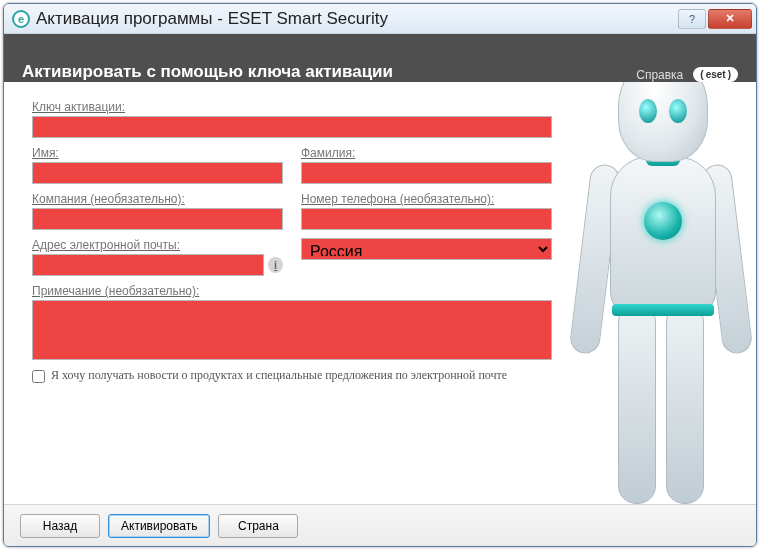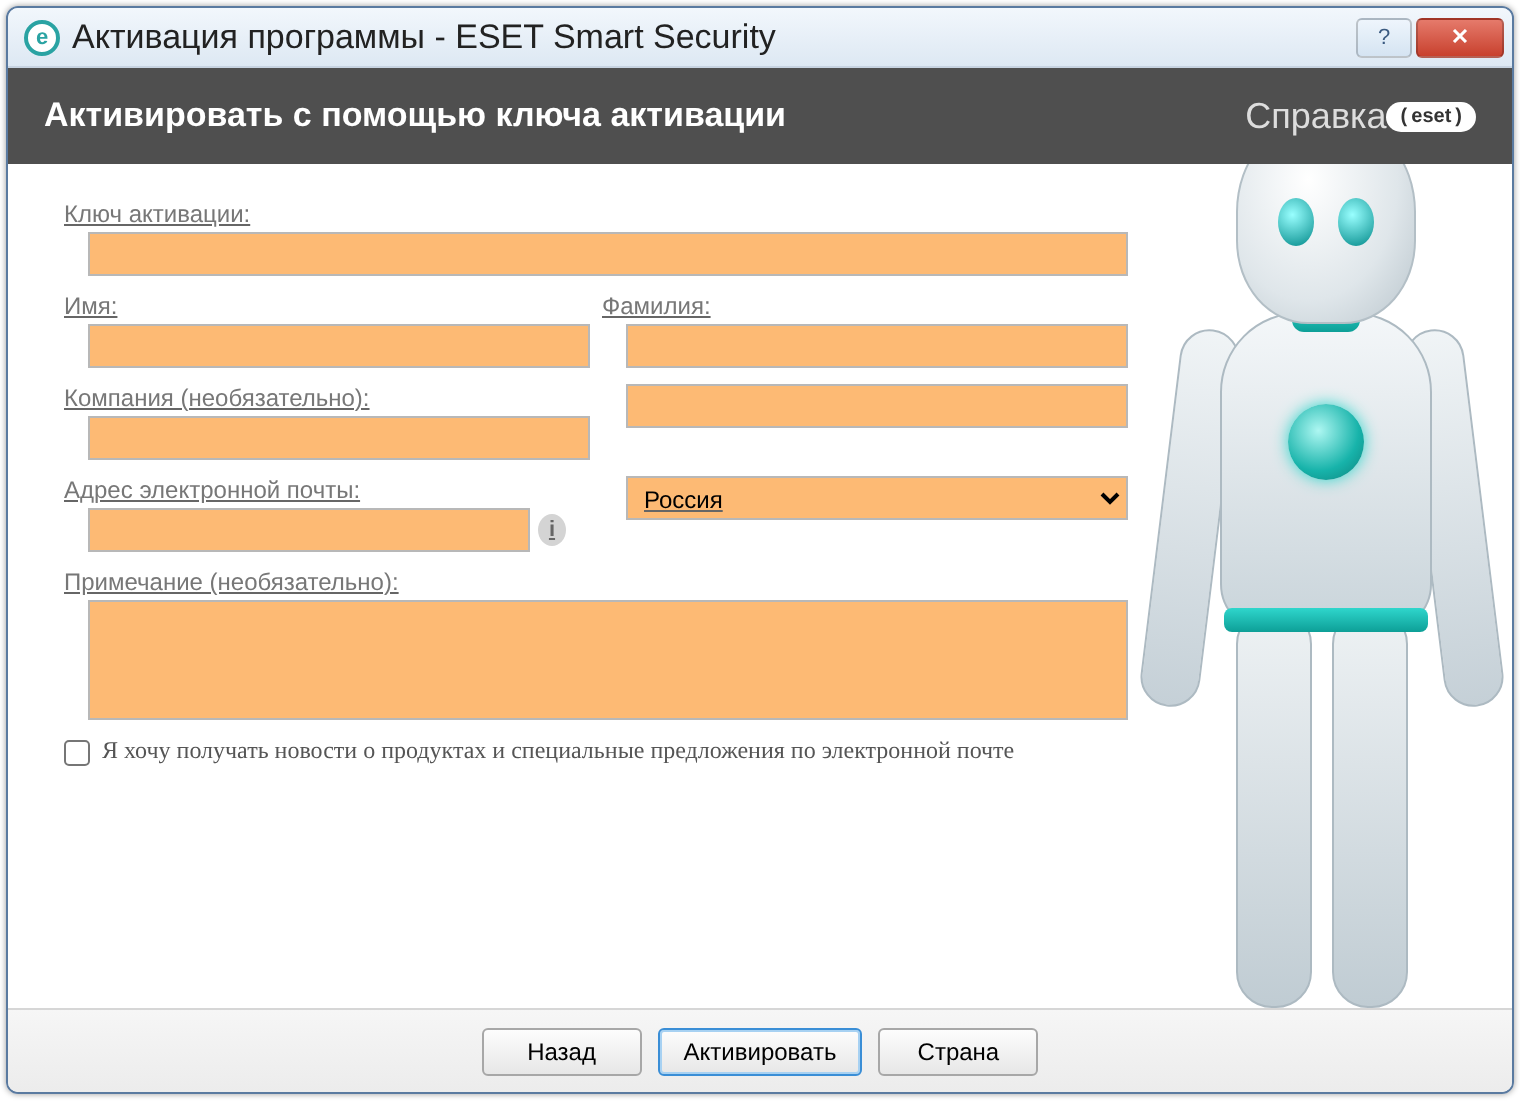--- a/index.html
+++ b/index.html
@@ -52,25 +52,25 @@
     border: 1px solid rgba(0,0,0,.2);
   }
   .winbtn.help { background: linear-gradient(#eef5fc,#d5e4f2); color:#3a5a80; }
   .winbtn.close { background: linear-gradient(#e57a6b,#c8412e); color:#fff; width:44px; font-weight:bold; }
 
   .header-bar {
     background: #4f4f4f;
     color: #fff;
     height: 48px;
     display:flex;
-    align-items:center;
+    align-items:flex-end;
     padding: 0 18px;
   }
   .header-bar h1 { font-size: 17px; font-weight: bold; flex:1; }
-  .header-bar .help-link { font-size: 18px; color:#ddd; cursor:pointer; }
+  .header-bar .help-link { font-size: 12px; color:#ddd; margin-right:10px; cursor:pointer; }
   .brand-badge {
     background:#fff; color:#333; font-weight:bold;
     border-radius:10px; font-size:10px; padding:2px 7px;
     display:flex; align-items:center; gap:2px;
   }
 
   .content {
     flex:1;
     display:flex;
     background:#fff;
@@ -85,47 +85,46 @@
     width: 190px;
     position:relative;
     overflow:hidden;
   }
   .form-row { display:flex; gap:18px; margin-bottom: 8px; text-decoration: underline; }
   .form-col { flex:1; display:flex; flex-direction:column; }
   .form-col.full { flex: 1 1 100%; }
   label { font-size:12px; color:#777; margin-bottom:2px; }
   input[type=text], textarea, select {
     border:1px solid #b8b8b8;
-    background:#fdba74;
-    font-size:12px;
+    background:#ef4444;
+    font-size:16px;
     padding:3px 4px;
     width:100%;
     font-family:inherit;
-    margin-left:12px;
   }
   input[type=text] { height:22px; }
   .key-input { border:1px solid #3aa0e0; height:24px; }
   textarea { height:60px; resize:none; }
   select { height:22px; }
   .email-row { display:flex; align-items:flex-end; gap:4px; }
   .info-icon {
     width:16px; height:16px; border-radius:50%;
     background:#d4d4d4; color:#666; font-size:11px; font-weight:bold;
     display:flex; align-items:center; justify-content:center;
     margin-bottom:3px;
   }
   .checkbox-row { display:flex; align-items:flex-start; gap:6px; margin-top:6px; }
   .checkbox-row input { margin-top:2px; }
   .checkbox-row span { color:#555; line-height:1.3; max-width:460px;font-family:Liberation Serif, serif; }
 
   .footer {
     height: 42px;
     border-top: 1px solid #d6d6d6;
     background: linear-gradient(#f6f6f6,#ececec);
-    display:flex; align-items:center; justify-content:center;
+    display:flex; align-items:center; justify-content:flex-start;
     padding: 4px 16px; gap:8px;
   }
   .btn {
     min-width:80px; height:24px;
     background: linear-gradient(#fdfdfd,#e7e7e7);
     border:1px solid #a7a7a7;
     border-radius:3px;
     font-size:12px;
     padding: 0 12px;
     cursor:pointer;
@@ -211,20 +210,21 @@
           <input type="text" value="" style="">
         </div>
       </div>
 
       <div class="form-row">
         <div class="form-col">
           <label>Компания (необязательно):</label>
           <input type="text" value="" style="">
         </div>
         <div class="form-col">
+          <label>Номер телефона (необязательно):</label>
           <input type="text" value="" style="">
         </div>
       </div>
 
       <div class="form-row">
         <div class="form-col">
           <label>Адрес электронной почты:</label>
           <div class="email-row">
             <input type="text" value="" style="">
             <div class="info-icon">i</div>

